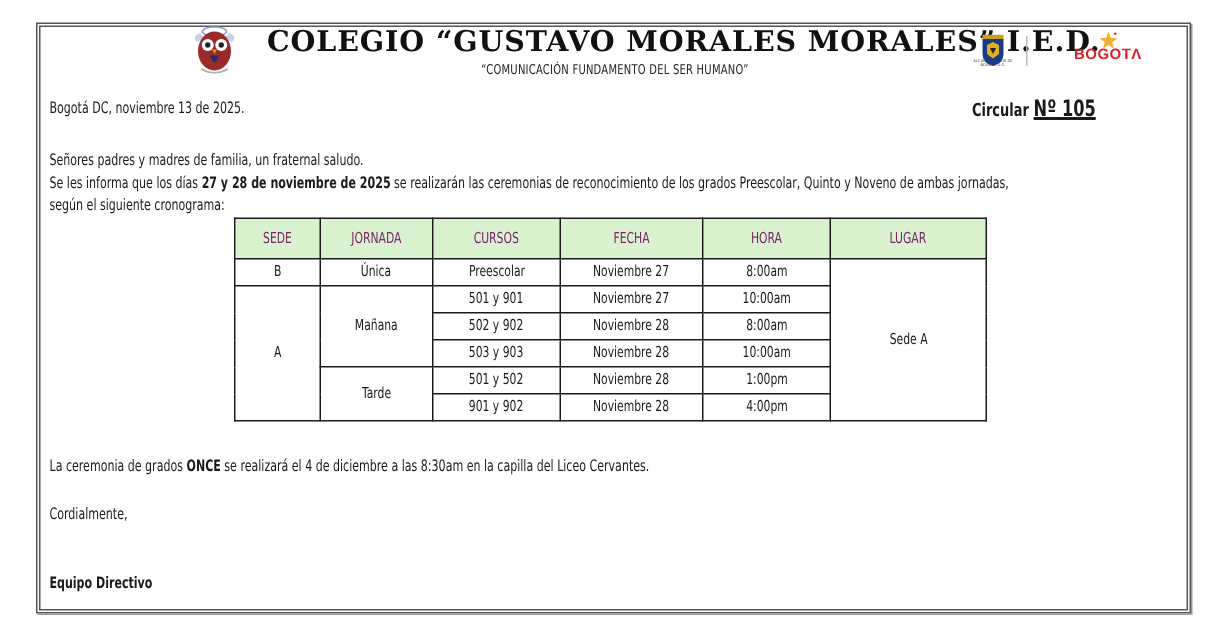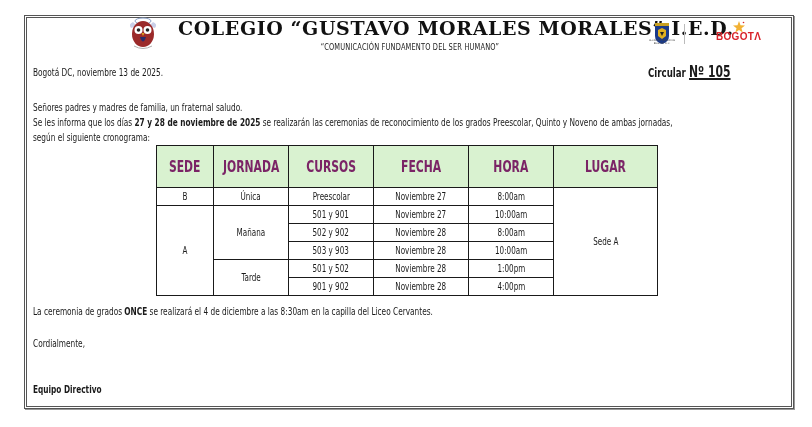--- a/index.html
+++ b/index.html
@@ -45,21 +45,21 @@
 
   table.schedule {
     position: absolute; left: 156px; top: 145px; width: 501px;
     border-collapse: collapse; table-layout: fixed;
   }
   table.schedule th, table.schedule td {
     border: 1px solid #1a1a1a; text-align: center; vertical-align: middle; padding: 0;
     font-size: 10px; white-space: nowrap; overflow: hidden;
   }
   table.schedule th {
-    background: #d9f2d0; color: #7b2466; font-weight: bold; height: 42px; font-size: 15px;
+    background: #d9f2d0; color: #7b2466; font-weight: normal; height: 27px; font-size: 10px;
   }
   table.schedule td { height: 18px; color: #1a1a1a; }
   .sq { display: inline-block; transform: scaleX(0.8); }
   b.strong { font-weight: bold; }
 </style>
 </head>
 <body>
 
 <div class="frame"></div>
 

